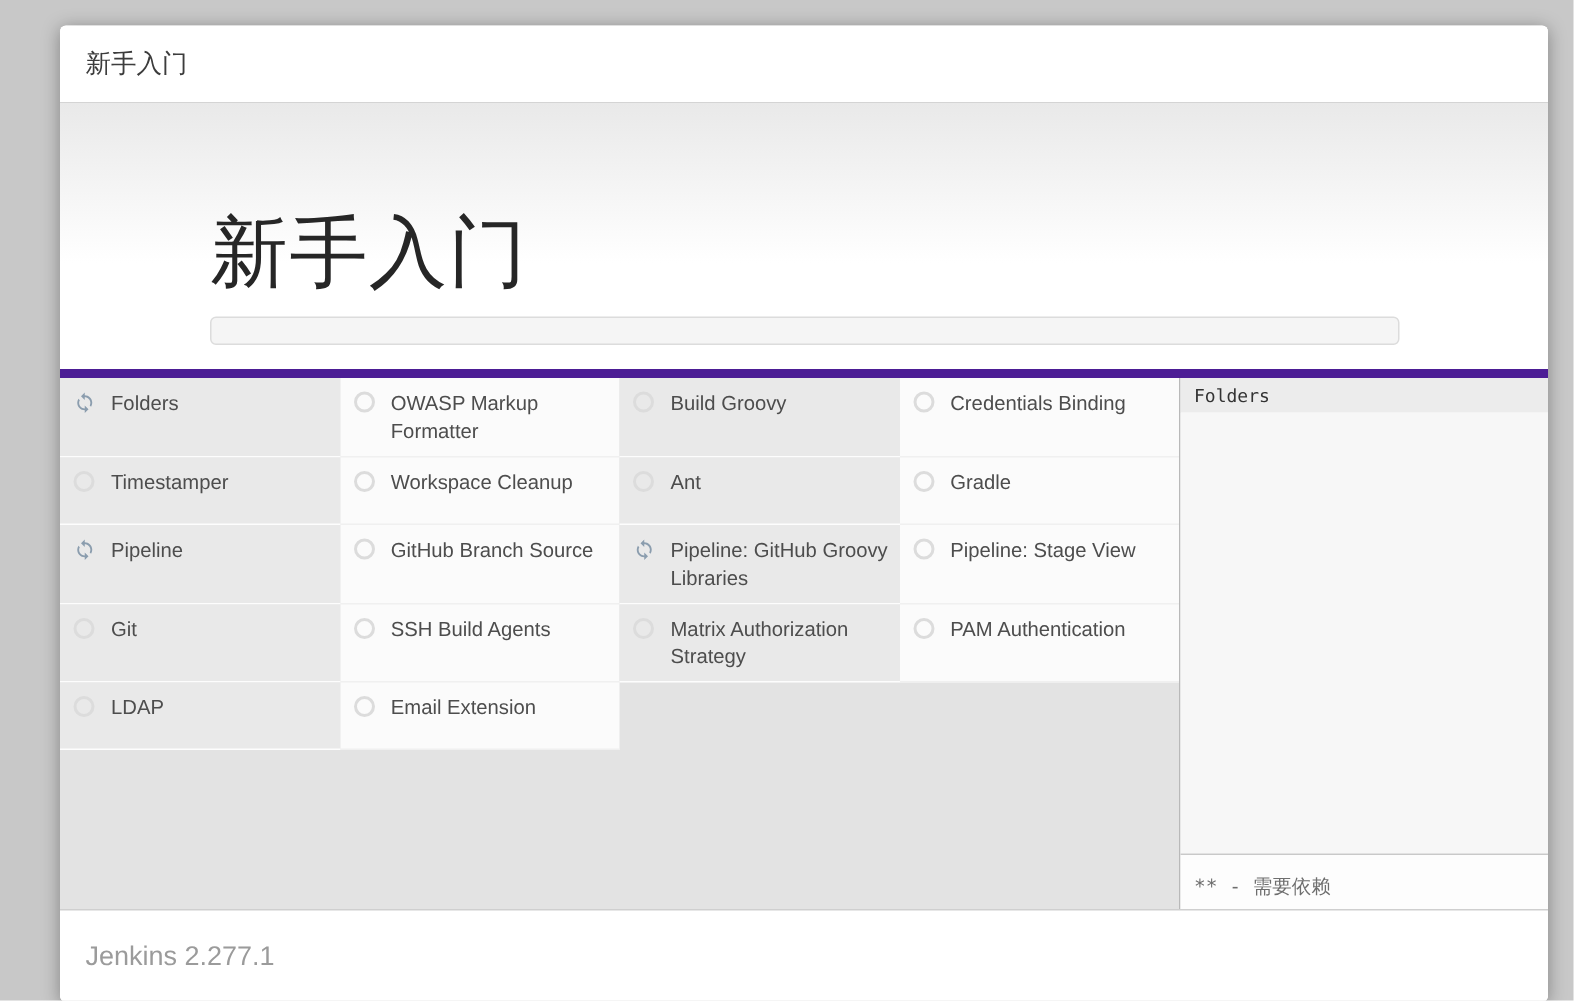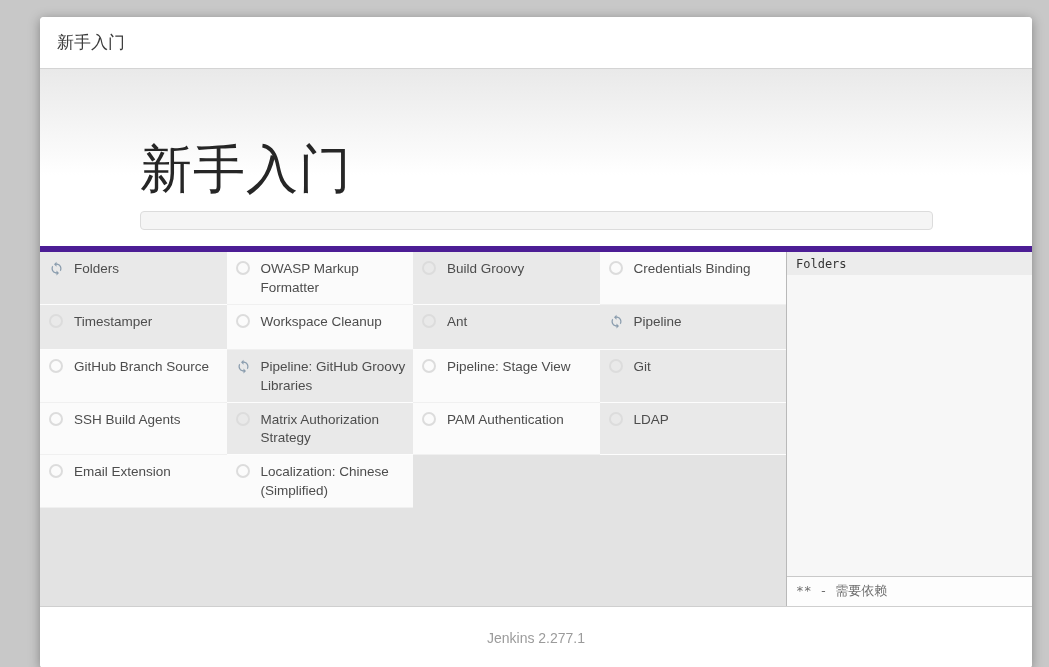--- a/index.html
+++ b/index.html
@@ -90,32 +90,31 @@
     background: #ececec;
     padding: 5px 9px 4px;
     font-family: "DejaVu Sans Mono", monospace;
     font-size: 12px; color: #333;
   }
   .log-body { flex: 1 1 auto; background: #f7f7f7; }
   .log-footnote {
     flex: 0 0 auto;
     border-top: 1px solid #c9c9c9;
     background: #fdfdfd;
-    padding: 5px 9px 6px;
+    padding: 12px 9px 6px;
     font-family: "DejaVu Sans Mono", monospace;
     font-size: 13px; color: #6e6e6e;
   }
   .card-footer {
     flex: 0 0 62px;
     border-top: 1px solid #cfcfcf;
     display: flex; align-items: center;
     padding: 0 17px;
-    font-size: 14px; color: #9b9b9b;
+    font-size: 18px; color: #9b9b9b;
     background: #fff;
-    justify-content: center;
   }
 </style>
 </head>
 <body>
 
 <div class="card">
 
   <div class="card-header">
     <span>新手入门</span>
   </div>
@@ -182,20 +181,27 @@
   </div>
 
   <div class="plugin-cell shaded">
     <span class="status-icon">
 
       <span class="icon-circle"></span>
     </span>
     <span class="plugin-label">Ant</span>
   </div>
 
+  <div class="plugin-cell plain">
+    <span class="status-icon">
+
+      <span class="icon-circle"></span>
+    </span>
+    <span class="plugin-label">Gradle</span>
+  </div>
 
   <div class="plugin-cell shaded installing">
     <span class="status-icon">
       <svg class="icon-sync" viewBox="0 0 24 24" aria-hidden="true">
         <path fill="#8b9dae" d="M12 4V1L8 5l4 4V6c3.31 0 6 2.69 6 6 0 1.01-.25 1.97-.7 2.8l1.46 1.46C19.54 15.03 20 13.57 20 12c0-4.42-3.58-8-8-8zm0 14c-3.31 0-6-2.69-6-6 0-1.01.25-1.97.7-2.8L5.24 7.74C4.46 8.97 4 10.43 4 12c0 4.42 3.58 8 8 8v3l4-4-4-4v3z"></path>
       </svg>
 
     </span>
     <span class="plugin-label">Pipeline</span>
   </div>
@@ -268,27 +274,20 @@
 
   <div class="plugin-cell plain">
     <span class="status-icon">
 
       <span class="icon-circle"></span>
     </span>
     <span class="plugin-label">Email Extension</span>
   </div>
 
 
-  <div class="plugin-cell plain">
-    <span class="status-icon">
-
-      <span class="icon-circle"></span>
-    </span>
-    <span class="plugin-label">Localization: Chinese (Simplified)</span>
-  </div>
 </div>
       <div class="filler"></div>
     </div>
 
     <div class="log-panel">
       <div class="log-header">Folders</div>
       <div class="log-body"></div>
       <div class="log-footnote">** - 需要依赖</div>
     </div>
 

